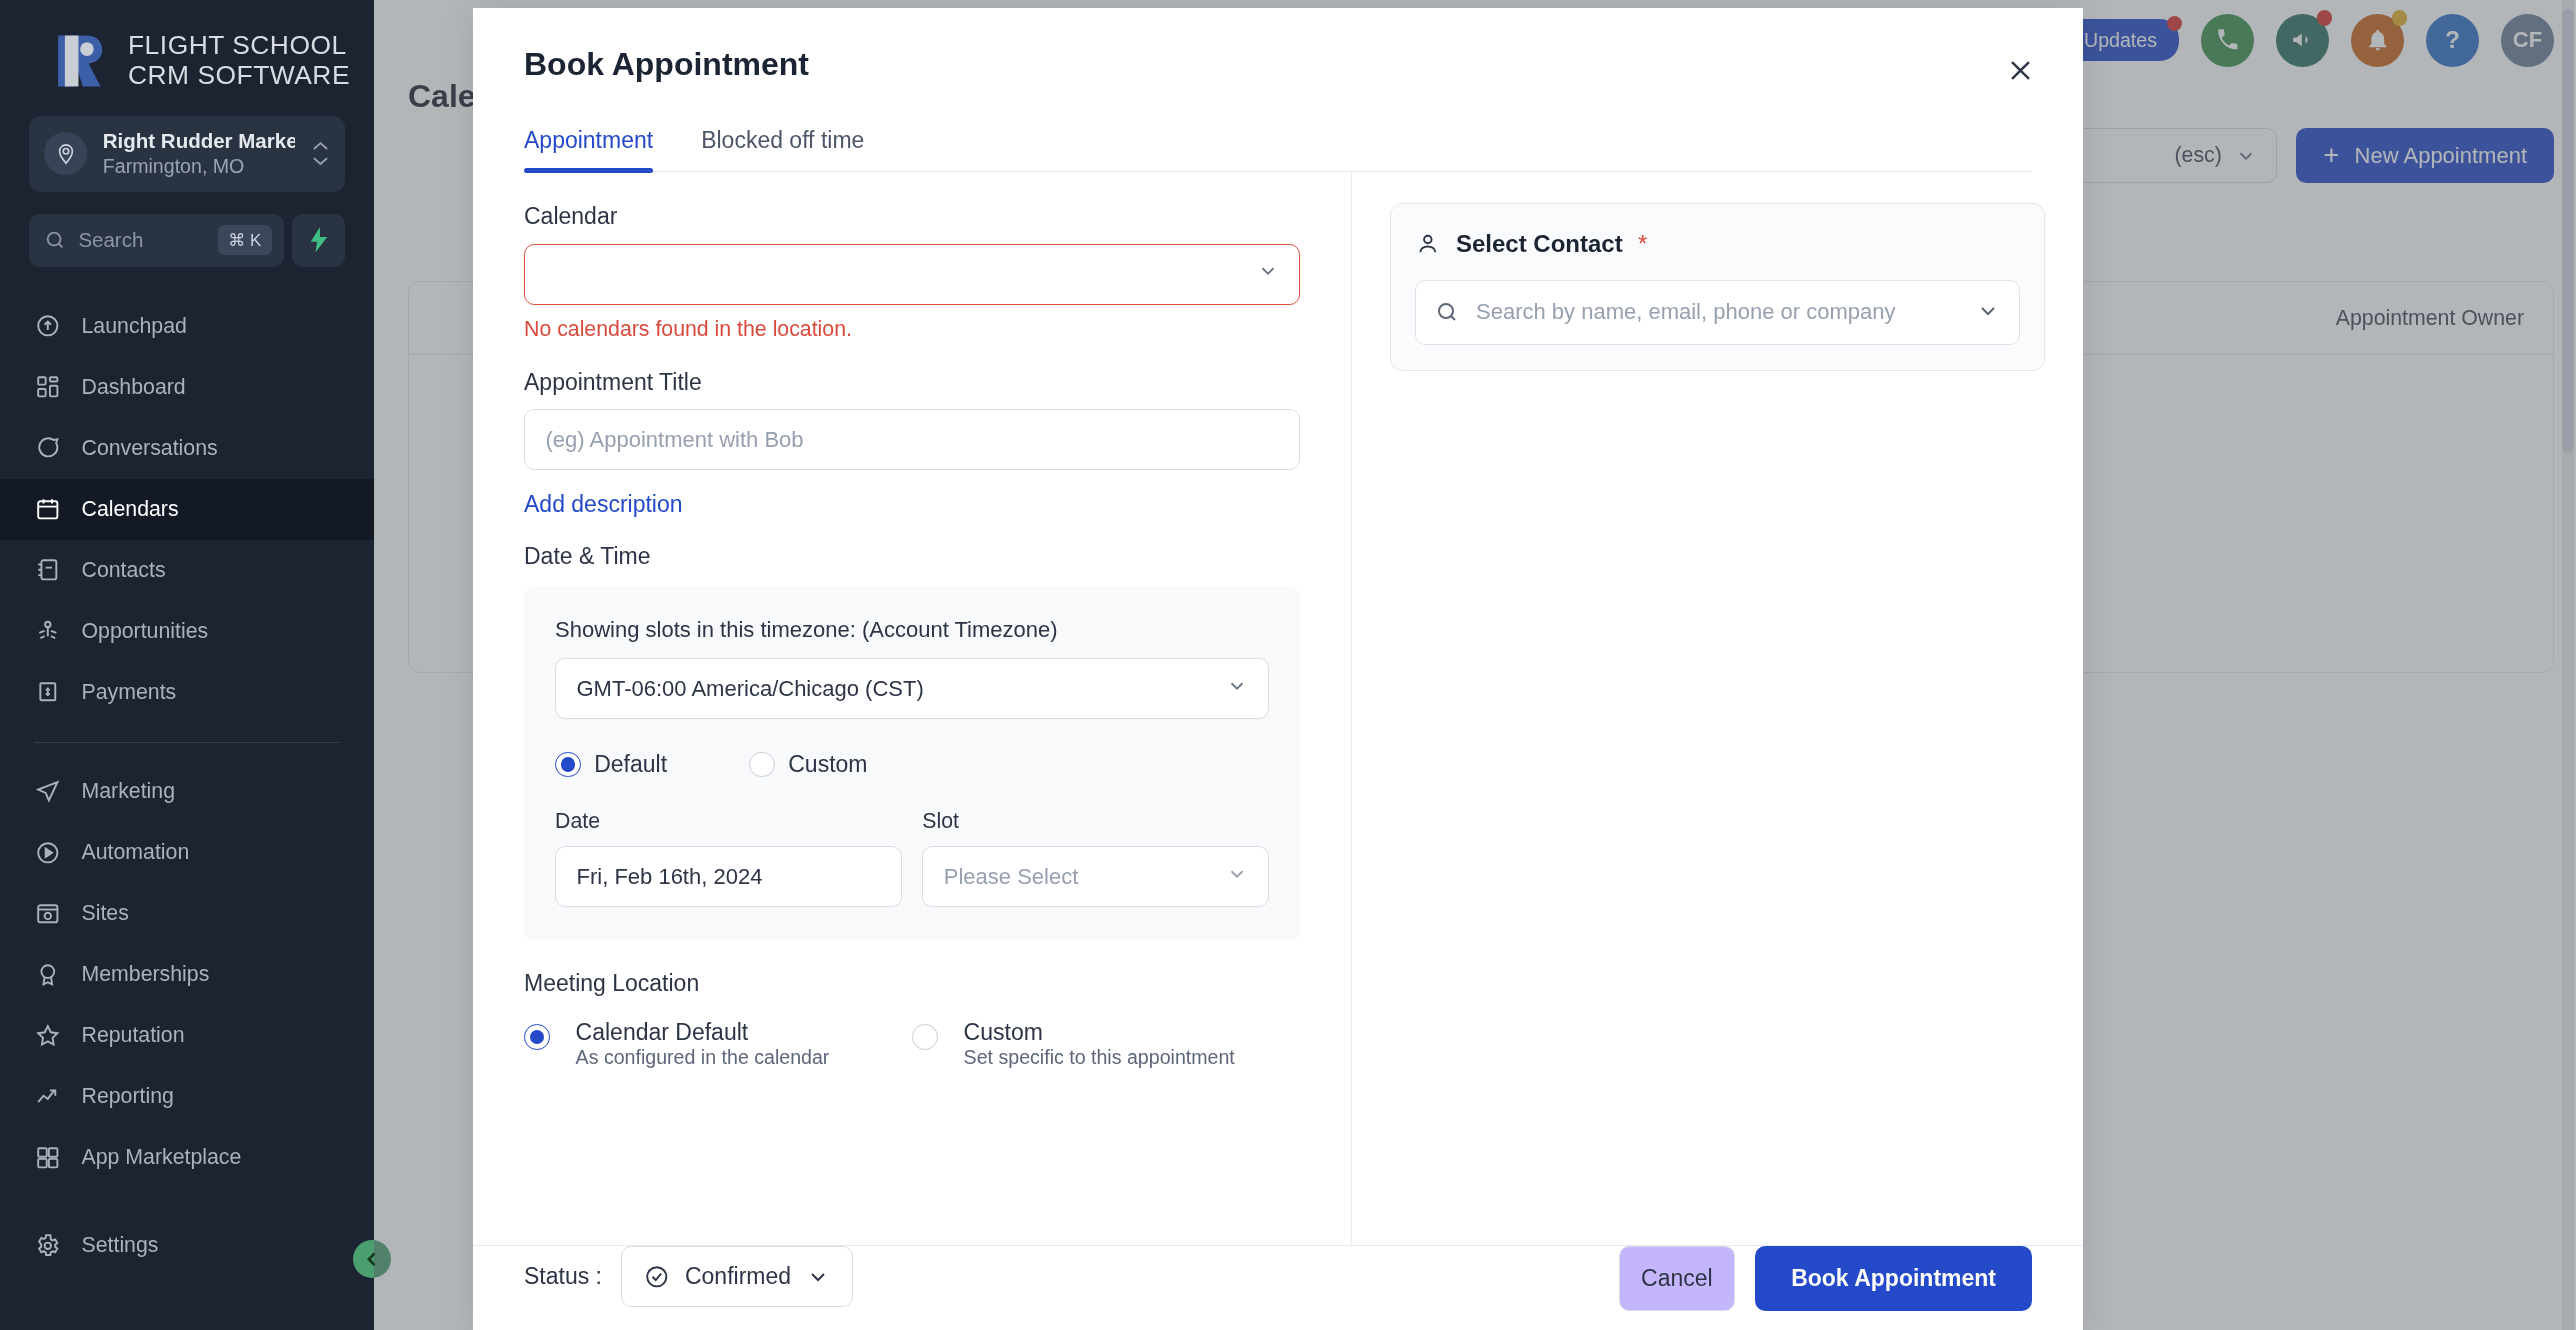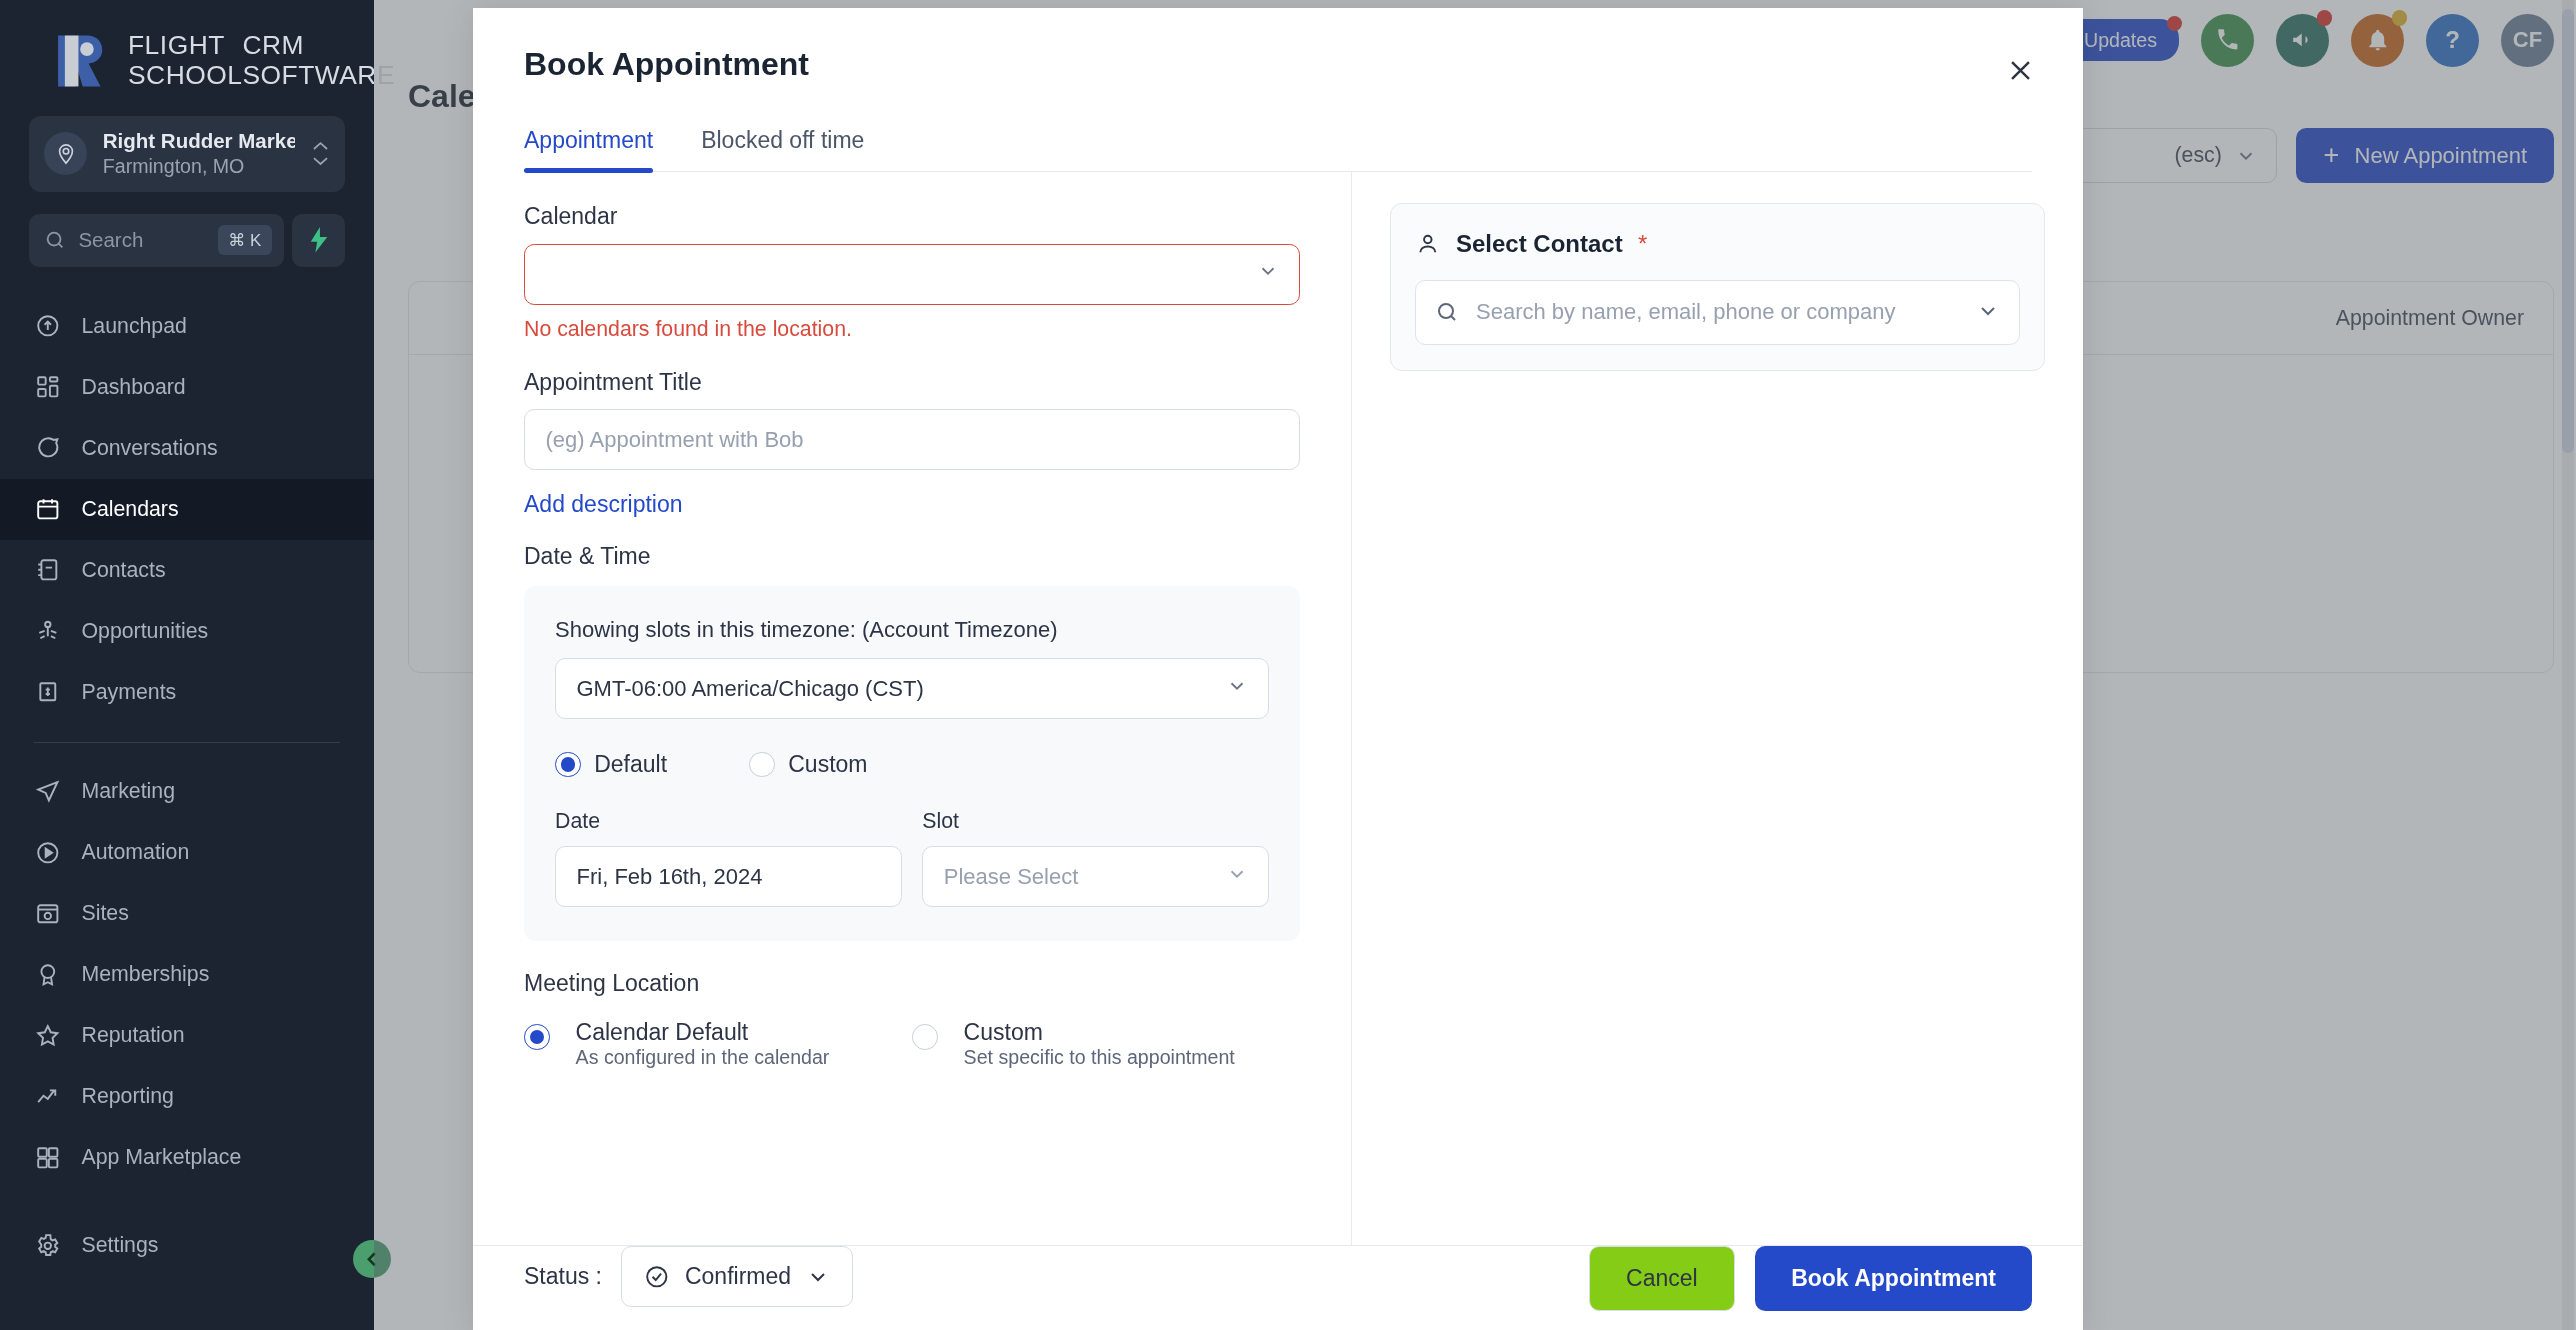--- a/index.html
+++ b/index.html
@@ -17,21 +17,21 @@
     width: 374px; height: 1331px;
     background: #1c2431;
     display: flex; flex-direction: column;
     z-index: 2;
   }
   .logo-wrap {
     display: flex; align-items: center; gap: 19px;
     padding: 31px 0 20.5px 53px;
   }
   .logo-mark { width: 56px; height: 58px; flex: none; }
-  .logo-text { display: flex; line-height: 1.12; }
+  .logo-text { display: flex; flex-direction: column; line-height: 1.12; }
   .logo-line { color: #d8dce2; font-size: 26.4px; letter-spacing: 0.5px; font-weight: 400; }
 
   .loc-card {
     margin: 5.1px 29px 0 29px;
     background: #2a3342;
     border-radius: 12px;
     display: flex; align-items: center; gap: 15.4px;
     padding: 13.6px 15.4px;
   }
   .loc-avatar {
@@ -250,22 +250,22 @@
   }
   .status-wrap { display: flex; align-items: center; gap: 19px; }
   .status-label { font-size: 23px; color: #2c3445; }
   .status-btn {
     border: 0.9px solid #d8dce3; border-radius: 10.2px; background: #fff;
     height: 61px; display: flex; align-items: center; gap: 15.4px;
     padding: 0 22px; font-size: 23px; color: #2c3445;
   }
   .foot-spacer { flex: 1; }
   .btn-cancel {
-    border: 0.9px solid #d8dce3; border-radius: 10.2px; background: #84cc16;
-    height: 65px; display: flex; align-items: center; padding: 0 36px;
+    border: 0.9px solid #d8dce3; border-radius: 10.2px; background: #c4b5fd;
+    height: 65px; display: flex; align-items: center; padding: 0 21px;
     font-size: 23px; color: #2c3445; margin-right: 20.5px;
   }
   .btn-primary {
     background: #2449c9; color: #fff; border-radius: 10.2px;
     height: 65px; display: flex; align-items: center; padding: 0 36px;
     font-size: 23px; font-weight: 700;
   }
   .scrollbar-track {
     position: absolute; right: 1.7px; top: 0; width: 12px; height: 1331px;
     background: rgba(0,0,0,0.05); z-index: 6;

